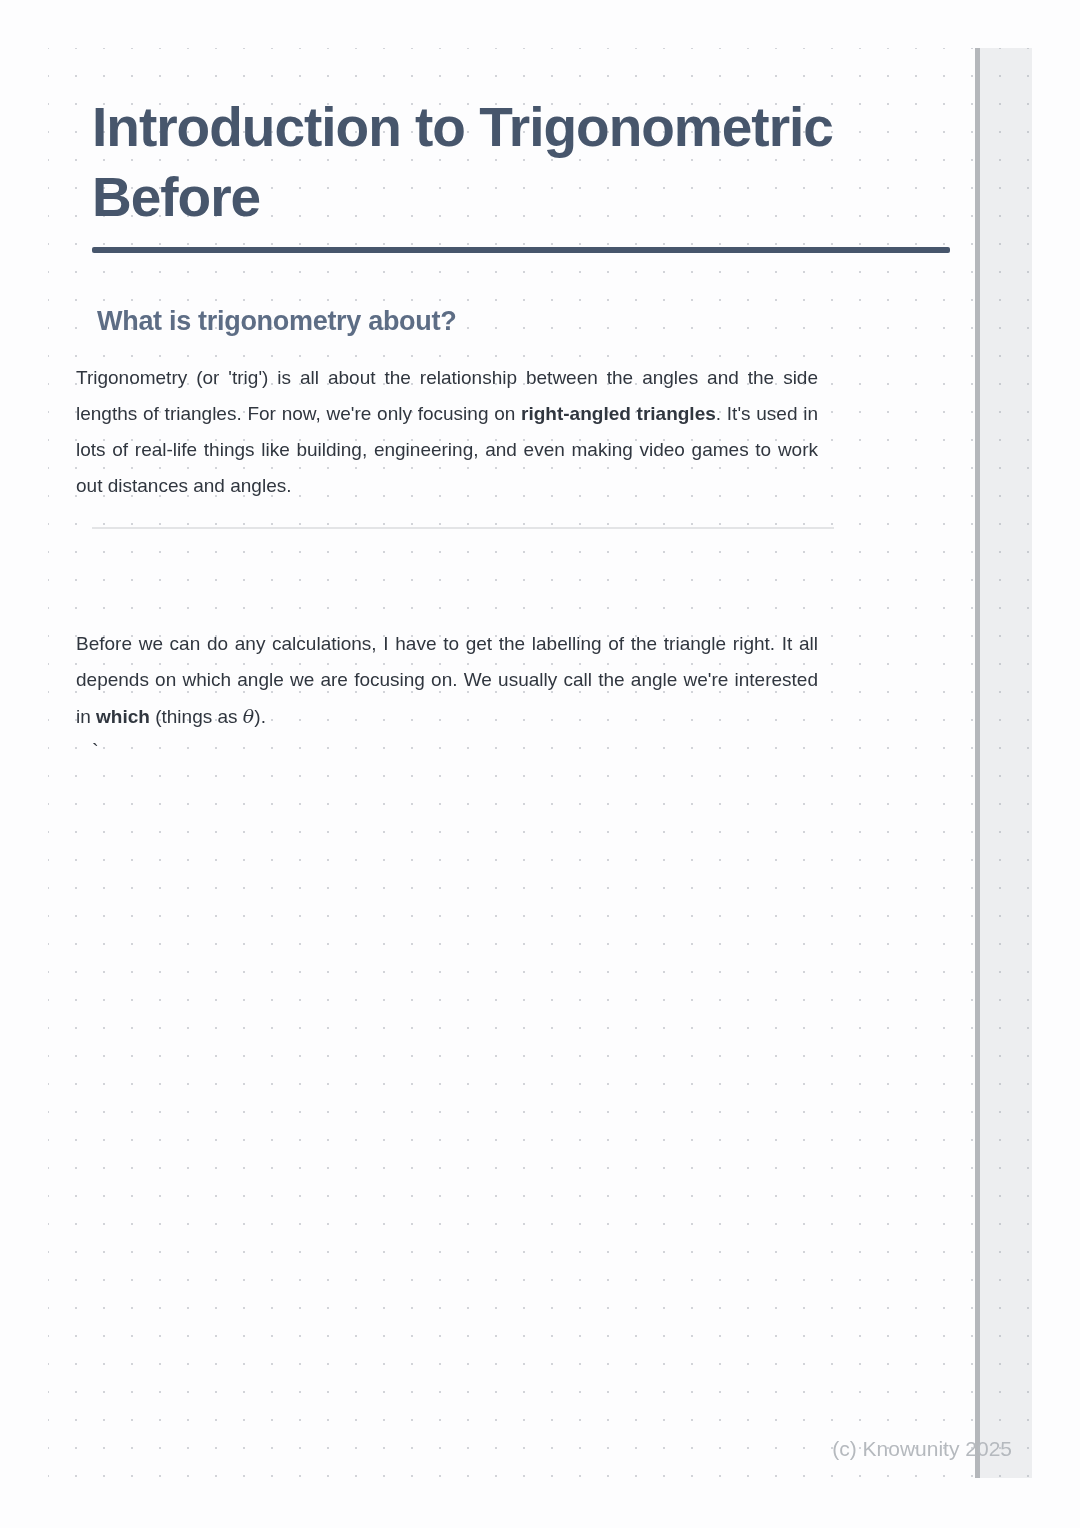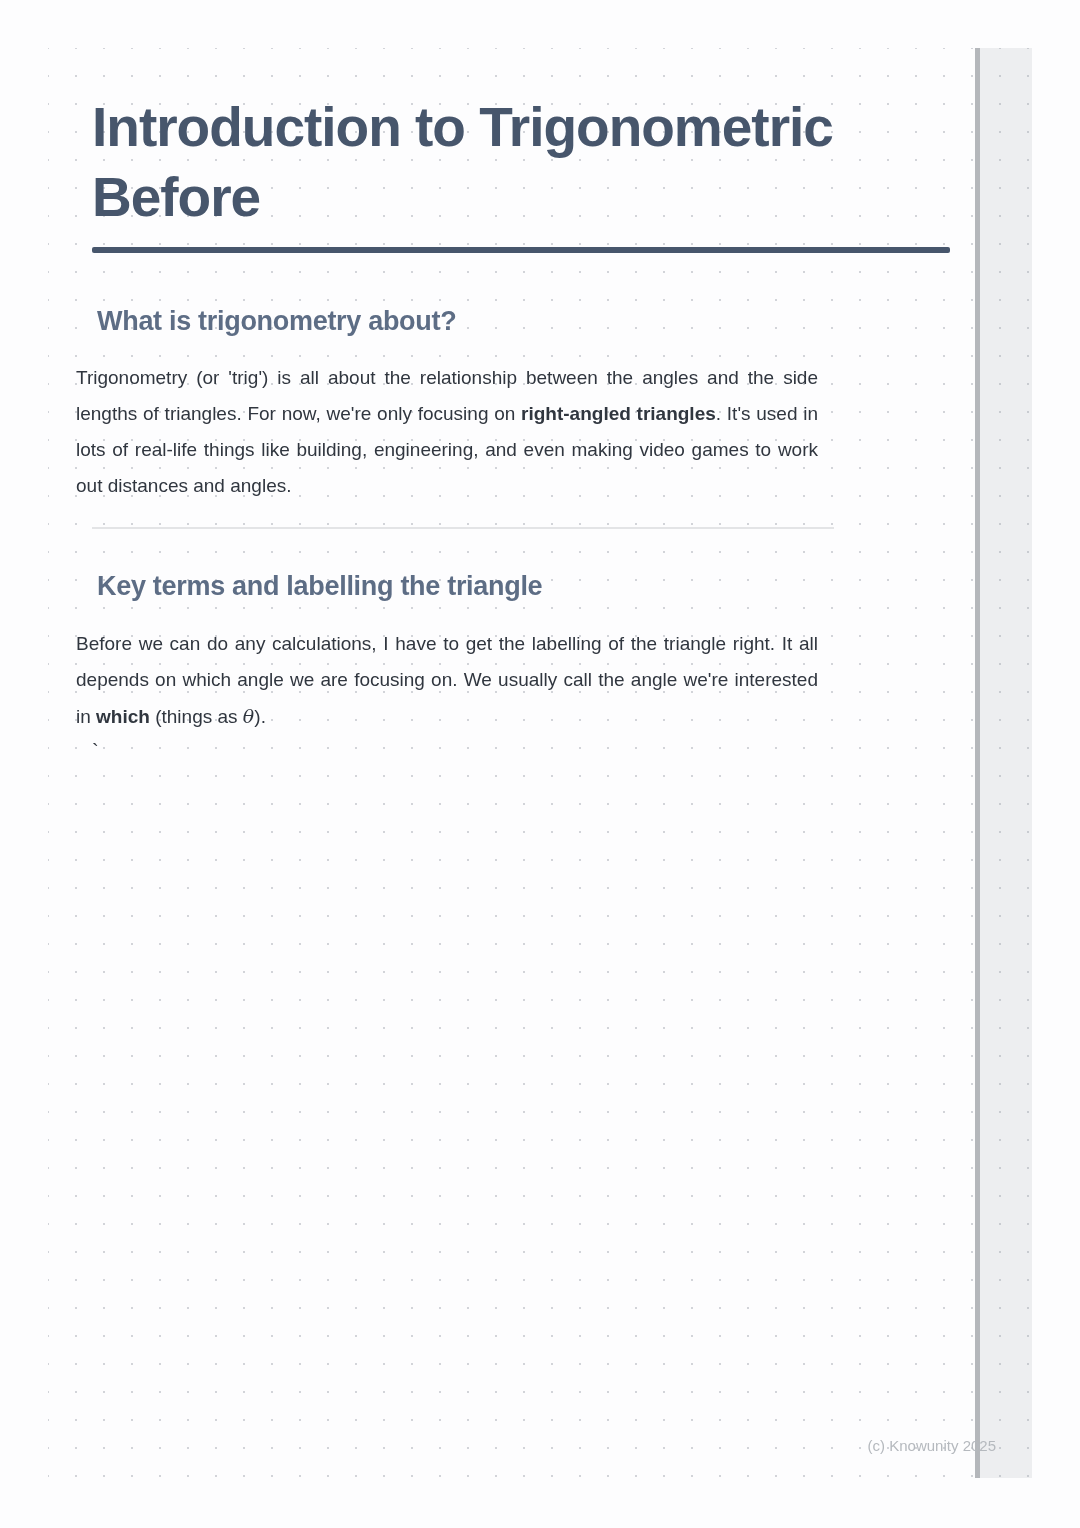--- a/index.html
+++ b/index.html
@@ -113,22 +113,22 @@
     position: absolute;
     left: 92px;
     top: 740px;
     font-size: 20px;
     color: #30363f;
   }
 
   .copyright {
     position: absolute;
     top: 1437px;
-    right: 84px;
-    font-size: 15px;
+    right: 68px;
+    font-size: 21px;
     color: #b5b9be;
     z-index: 3;
     white-space: nowrap;
   }
 </style>
 </head>
 <body>
 
 <div class="dot-grid"></div>
 <div class="side-panel"></div>
@@ -138,21 +138,20 @@
   <h1 class="doc-title">Introduction to Trigonometric Before</h1>
 
   <div class="title-rule"></div>
 
   <h2 class="section-heading heading-1">What is trigonometry about?</h2>
 
   <p class="body-para para-1"><span>Trigonometry (or 'trig') is all about the relationship between the angles and the side lengths of triangles. For now, we're only focusing on </span><span class="b">right-angled triangles</span><span>. It's used in lots of real-life things like building, engineering, and even making video games to work out distances and angles.</span></p>
 
   <hr class="section-divider">
 
-  <h2 class="section-heading heading-2">Key terms and labelling the triangle</h2>
 
   <p class="body-para para-2"><span>Before we can do any calculations, I have to get the labelling of the triangle right. It all depends on which angle we are focusing on. We usually call the angle we're interested in </span><span class="b">which</span><span> (things as </span><span class="i">θ</span><span>).</span></p>
 
   <span class="stray-char">`</span>
 
   <div class="copyright">(c) Knowunity 2025</div>
 
 </div>
 
 </body></html>

